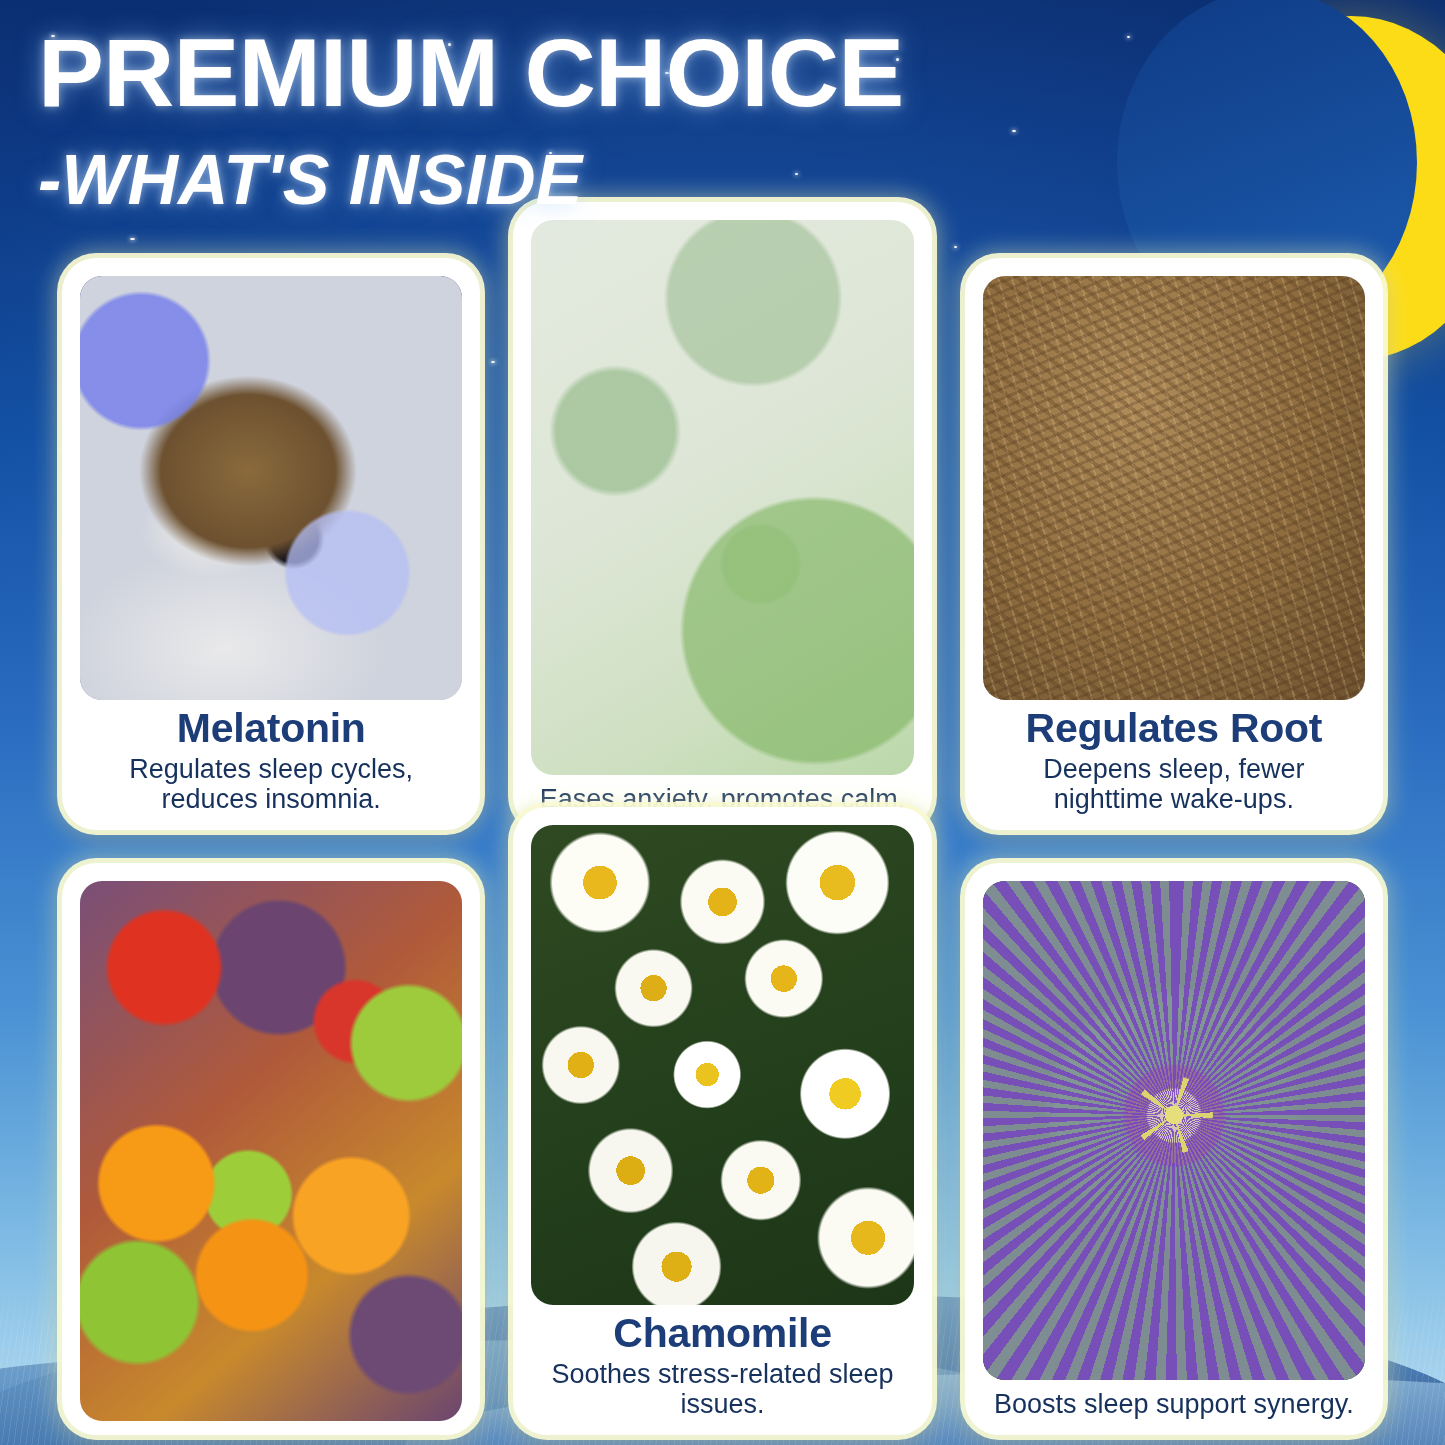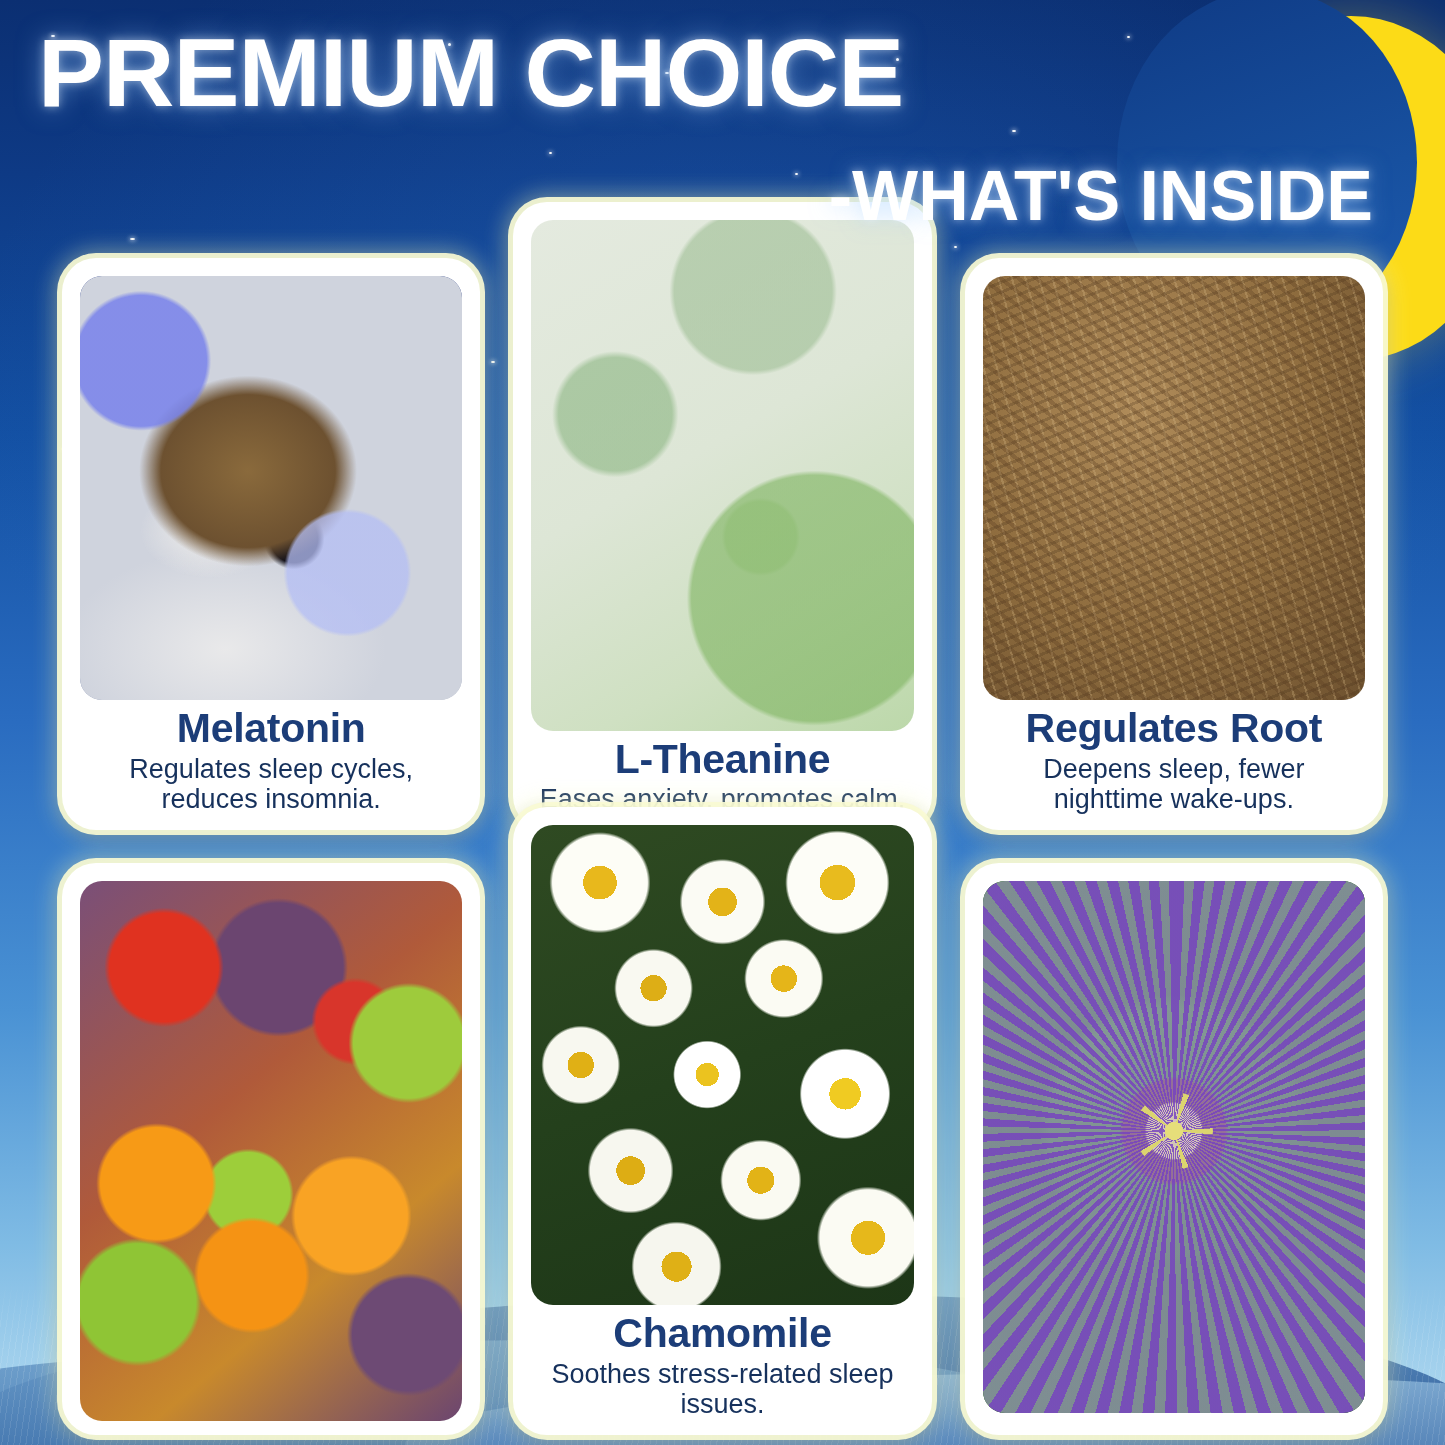--- a/index.html
+++ b/index.html
@@ -94,29 +94,29 @@
     font-weight:bold;
     color:#ffffff;
     letter-spacing:-1px;
     text-align:left;
     text-shadow:0 0 26px rgba(150,200,255,.55), 0 0 9px rgba(255,255,255,.5);
     transform:scaleX(1.02);
     transform-origin:left center;
     white-space:nowrap;
   }
   .subtitle {
-    margin-top:42px;
+    margin-top:26px;
     font-size:70px;
     line-height:1;
     font-weight:bold;
     color:#ffffff;
-    text-align:right;
     letter-spacing:0px;
     text-shadow:0 0 22px rgba(150,200,255,.55), 0 0 8px rgba(255,255,255,.5);
     white-space:nowrap;
+    font-style:italic;
   }
 
   
   .grid {
     position:absolute;
     left:62px; right:62px; top:258px; bottom:10px;
     display:grid;
     grid-template-columns:repeat(3, 1fr);
     grid-template-rows:1fr 1fr;
     column-gap:42px;
@@ -311,21 +311,20 @@
       </div>
     </div>
   </div>
 
   <div class="cell mid">
     <div class="card">
       <div class="card-photo">
         <div class="ph ph-lab"></div>
       </div>
       <div class="card-text">
-        <div class="card-title">L-Theanine</div>
         <div class="card-desc">Eases anxiety, promotes calm.</div>
       </div>
     </div>
   </div>
 
   <div class="cell">
     <div class="card">
       <div class="card-photo">
         <div class="ph ph-root"></div>
       </div>
@@ -355,17 +354,18 @@
       </div>
     </div>
   </div>
 
   <div class="cell">
     <div class="card">
       <div class="card-photo">
         <div class="ph ph-passion"></div>
       </div>
       <div class="card-text">
+        <div class="card-desc">Boosts sleep support synergy.</div>
       </div>
     </div>
   </div>
 
 </div>
 
 </body></html>

